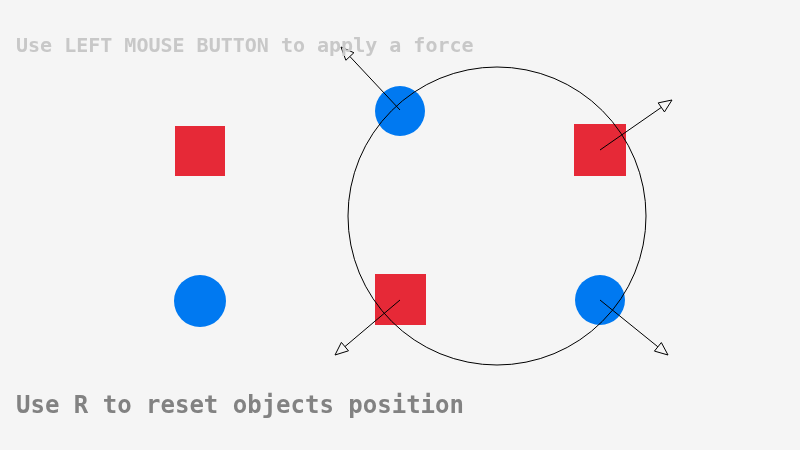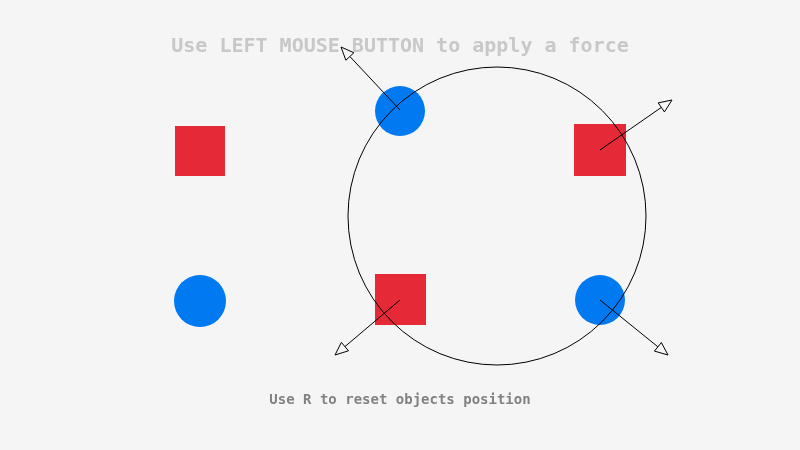--- a/index.html
+++ b/index.html
@@ -12,34 +12,35 @@
     overflow: hidden;
   }
   .scene-svg {
     position: absolute;
     left: 0; top: 0;
     width: 800px; height: 450px;
   }
   .instruction {
     position: absolute;
     left: 0; right: 0;
-    text-align: center;
+    text-align: left;
     font-weight: bold;
     letter-spacing: 0px;
     white-space: pre;
     user-select: none;
+    padding-left: 16px;
   }
   .instruction.top {
     top: 33px;
     font-size: 20px;
     color: #c8c8c8;
   }
   .instruction.bottom {
     top: 391px;
-    font-size: 14px;
+    font-size: 24px;
     color: #828282;
   }
 </style>
 </head>
 <body>
 
 <div class="stage" style="background: rgb(245, 245, 245);">
   <svg id="scene" class="scene-svg" viewBox="0 0 800 450" xmlns="http://www.w3.org/2000/svg">
       <rect x="175" y="126" width="50" height="50" fill="#e62937"></rect>
       <rect x="574" y="124" width="52" height="52" fill="#e62937"></rect>

